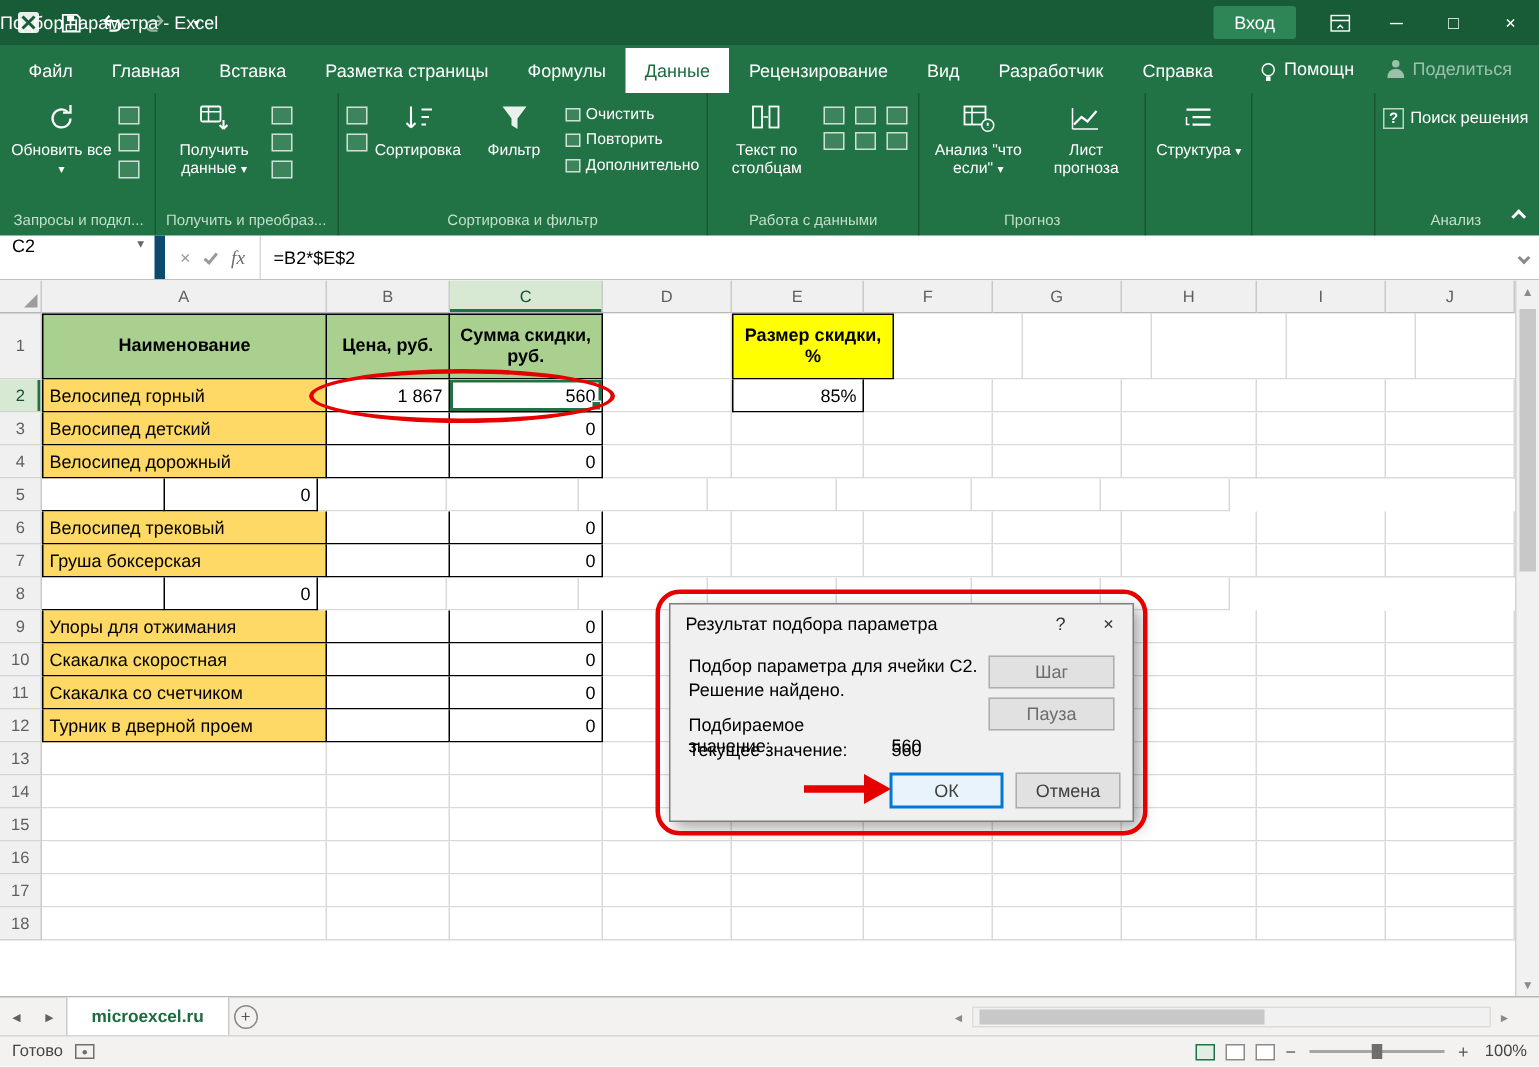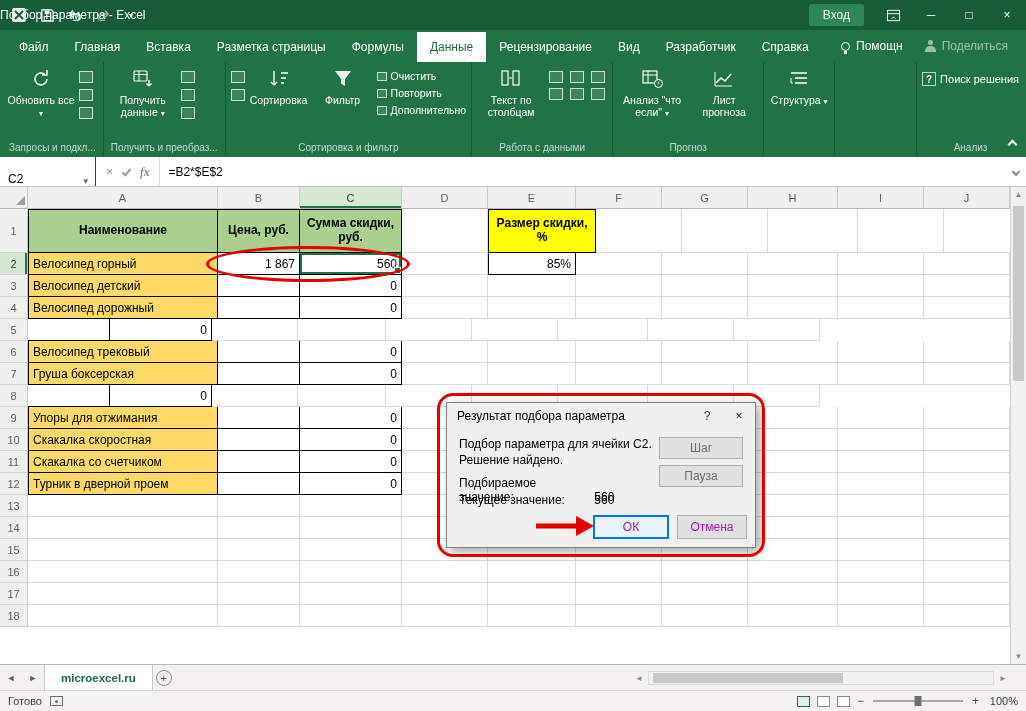--- a/index.html
+++ b/index.html
@@ -44,21 +44,21 @@
   .stext{display:flex;align-items:center;gap:4px;font-size:10.5px;white-space:nowrap;cursor:default}
   .icongrid{display:grid;grid-template-columns:16px 16px 16px;gap:5px;padding-top:7px}
   .icon24{width:24px;height:24px}
   .chev-up{width:7px;height:7px;border-left:2px solid #fff;border-top:2px solid #fff;transform:rotate(45deg);display:inline-block}
   .ribbon-collapse{position:absolute;right:10px;bottom:6px}
   .solverline{padding-top:8px;font-size:11px}
   .q-ic{font-weight:bold;color:#fff;border:1px solid rgba(255,255,255,.7);width:14px;height:14px;display:inline-flex;align-items:center;justify-content:center;font-size:10px}
 
   
   .formulabar{height:30px;background:#fff;border-bottom:1px solid #c0c0c0;display:flex;align-items:stretch}
-  .namebox{width:96px;border-right:1px solid #0c4a6e;display:flex;align-items:flex-end;padding-left:8px;font-size:12px;color:#000}
+  .namebox{width:110px;border-right:7px solid #0c4a6e;display:flex;align-items:flex-start;padding-left:8px;font-size:12px;color:#000}
   .nb-arrow{margin-left:auto;padding:0 7px;color:#666;font-size:9px}
   .fxzone{display:flex;align-items:center;gap:11px;padding:0 10px;border-right:1px solid #d9d9d9;color:#9a9a9a}
   .check{display:inline-block;width:5px;height:9px;border-right:2px solid #9a9a9a;border-bottom:2px solid #9a9a9a;transform:rotate(40deg)}
   .fx{font-style:italic;font-family:"Liberation Serif",serif;font-size:13px;color:#6d6d6d}
   .formula-input{flex:1;display:flex;align-items:center;padding-left:8px;font-size:12px;color:#000}
   .fb-expand{width:20px;display:flex;align-items:center;justify-content:center}
   .chev-dn{width:6px;height:6px;border-right:2px solid #8a8a8a;border-bottom:2px solid #8a8a8a;transform:rotate(45deg);display:inline-block}
 
   
   .gridarea{position:relative;height:477px;background:#fff;overflow:hidden}
@@ -114,21 +114,21 @@
   
   .dialog{position:absolute;left:446px;top:402px;width:310px;height:146px;background:#f0f0f0;border:1px solid #7f7f7f;box-shadow:4px 4px 10px rgba(0,0,0,.35);z-index:50;font-size:12px;color:#000}
   .dlg-title{height:26px;display:flex;align-items:center;padding-left:10px}
   .dlg-title .t{flex:1}
   .dlg-btn{width:32px;height:26px;display:flex;align-items:center;justify-content:center;color:#333;font-size:12px}
   .dlg-line1{position:absolute;left:12px;top:34px}
   .dlg-line2{position:absolute;left:12px;top:50px}
   .dlg-kv1{position:absolute;left:12px;top:73px}
   .dlg-kv2{position:absolute;left:12px;top:90px}
   .kv-label{display:inline-block;width:132px}
-  .win-btn{background:#e1e1e1;border:1px solid #adadad;font-size:12px;font-family:inherit;color:#a21caf;cursor:default}
+  .win-btn{background:#e1e1e1;border:1px solid #adadad;font-size:12px;font-family:inherit;color:#404040;cursor:default}
   .win-btn.dim{color:#6d6d6d}
   .btn-step{position:absolute;right:12px;top:34px;width:84px;height:22px}
   .btn-pause{position:absolute;right:12px;top:62px;width:84px;height:22px}
   .btn-ok{position:absolute;left:146px;top:112px;width:76px;height:24px;background:#e9f3fb;border:2px solid #0078d7}
   .btn-cancel{position:absolute;left:230px;top:112px;width:70px;height:24px}
 
   
   .red-oval{position:absolute;left:206px;top:246px;width:204px;height:36px;border:3px solid #e60000;border-radius:50%;z-index:40;pointer-events:none}
   .red-rect{position:absolute;left:437px;top:393px;width:328px;height:164px;border:3px solid #e60000;border-radius:16px;z-index:55;pointer-events:none}
   .red-arrow{position:absolute;left:534px;top:514px;z-index:60;pointer-events:none}

